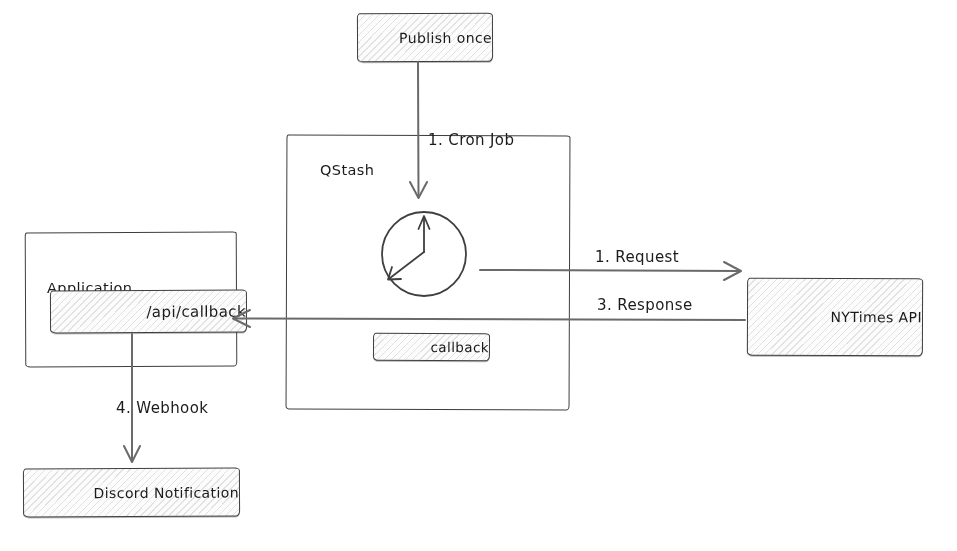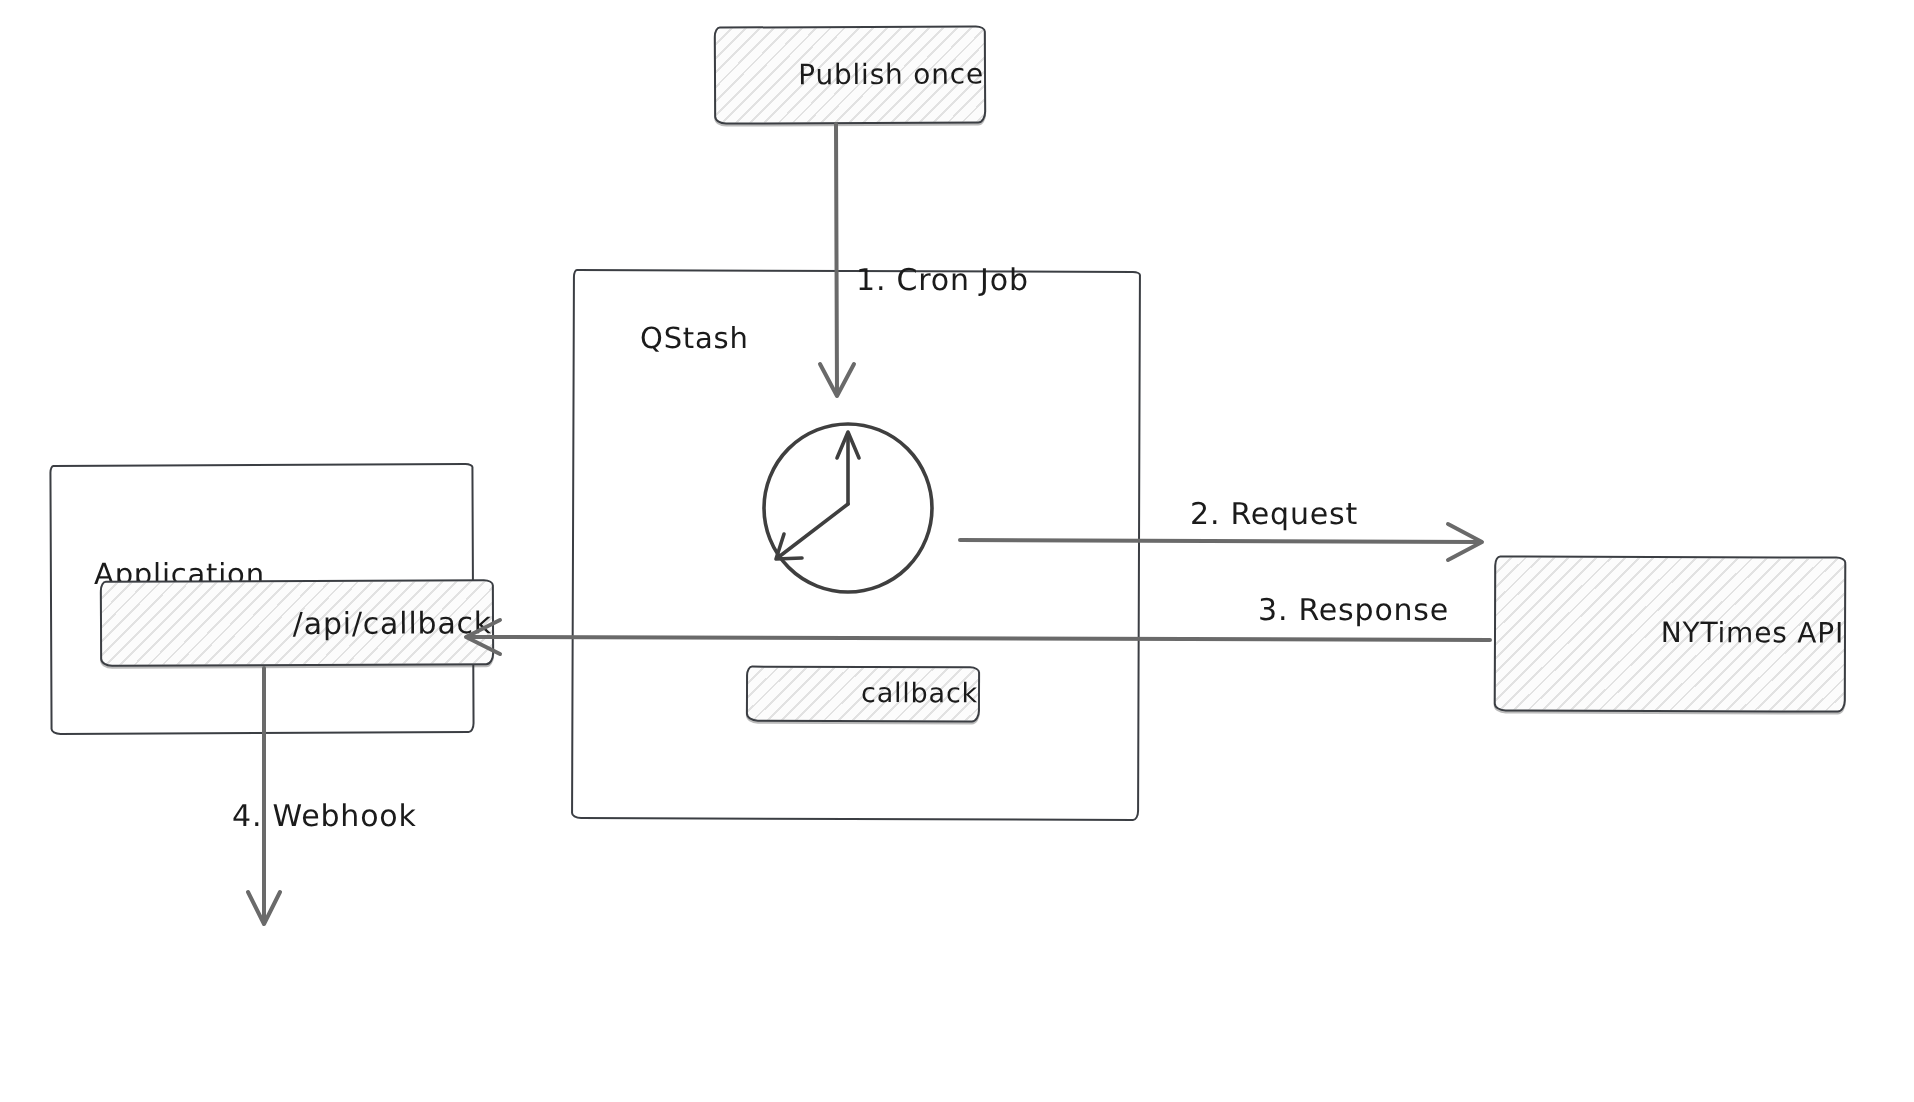--- a/index.html
+++ b/index.html
@@ -69,24 +69,27 @@
   </div>
 
   <div class="box hatch tilt-b" style="left:747px;top:250px;width:176px;height:78px;">
     <span>NYTimes API</span>
   </div>
 
   <div class="box hatch tilt-a" style="left:50px;top:290px;width:197px;height:43px;font-size:15px;">
     <span>/api/callback</span>
   </div>
 
+  <div class="box hatch tilt-a" style="left:23px;top:468px;width:217px;height:49px;">
+    <span>Discord Notification</span>
+  </div>
 
   <div class="edge-label" style="left:428px;top:131px;">1. Cron Job</div>
-  <div class="edge-label" style="left:595px;top:248px;">2. Request</div>
-  <div class="edge-label" style="left:597px;top:296px;margin-left:32px;">3. Response</div>
+  <div class="edge-label" style="left:595px;top:248px;">1. Request</div>
+  <div class="edge-label" style="left:597px;top:296px;">3. Response</div>
   <div class="edge-label" style="left:116px;top:399px;text-align:center;">4. Webhook</div>
 
   <svg class="arrows" width="957" height="551" viewBox="0 0 957 551">
     <g stroke="#6a6a6a" stroke-width="2" fill="none" stroke-linecap="round" stroke-linejoin="round">
 
       <g>
         <path d="M418 62 L418.5 197"></path>
         <path d="M410 182 L418.5 198 L427 182"></path>
       </g>
 

